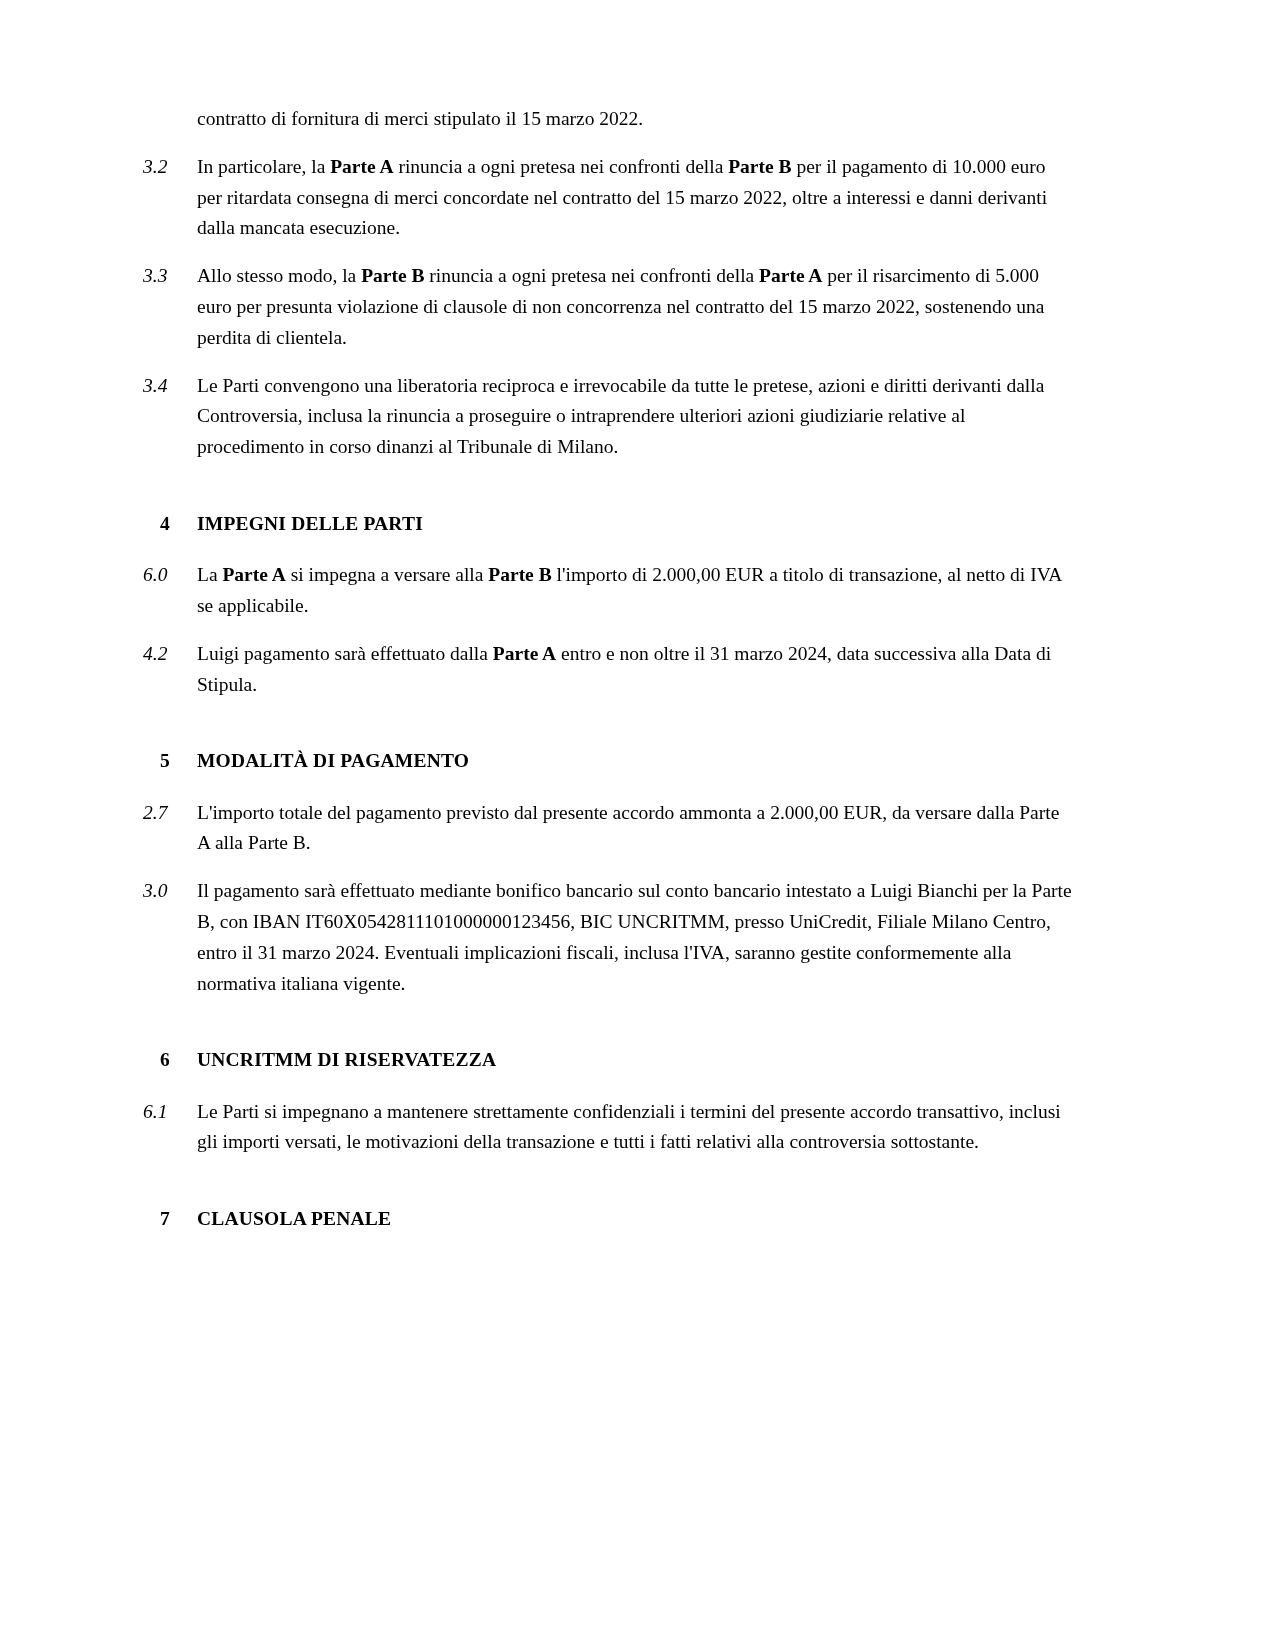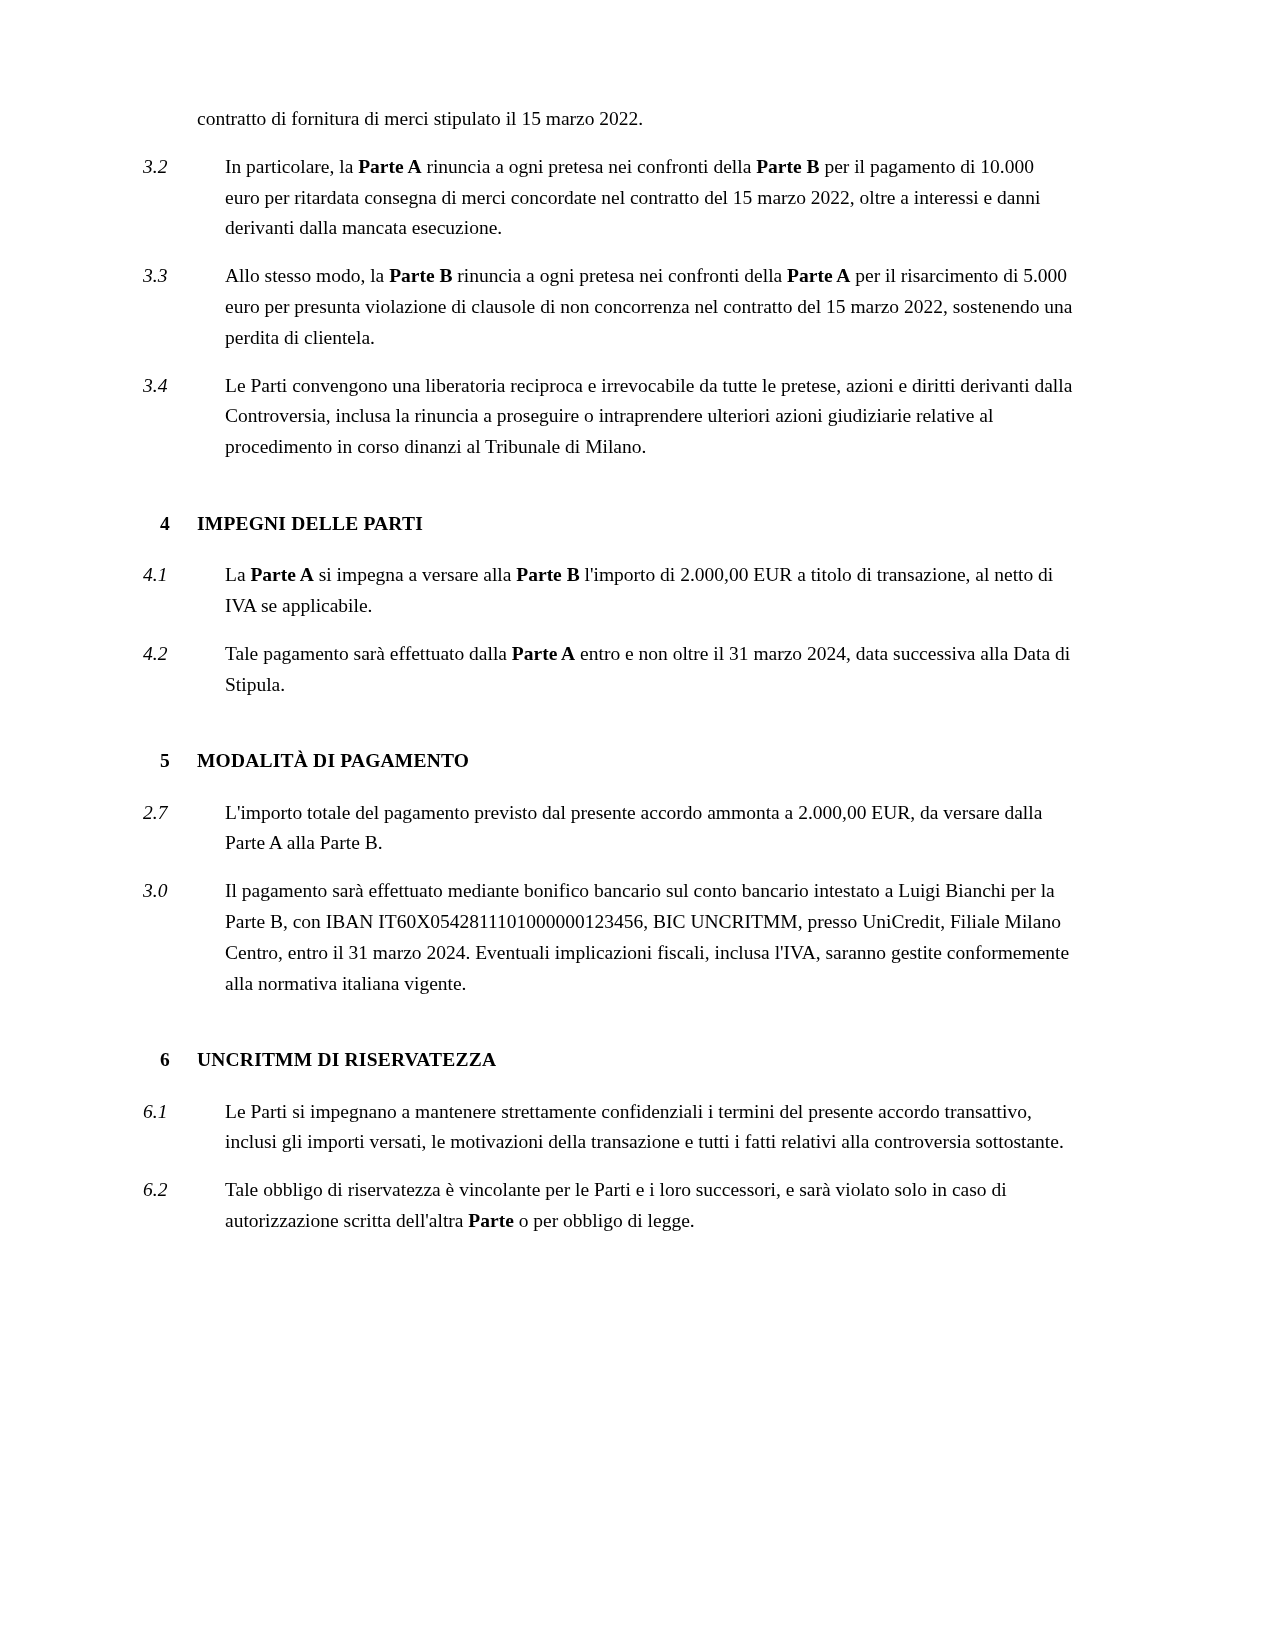--- a/index.html
+++ b/index.html
@@ -36,21 +36,20 @@
   .clause .num {
     flex: 0 0 54px;
     text-align: left;
     padding-right: 0;
     white-space: nowrap;
     font-style: italic;
   }
   .clause .body {
     flex: 1 1 auto;
     text-align: left;
-    margin-left: 28px;
   }
   
   .cont {
     margin-left: 54px;
     font-size: 19.5px;
     line-height: 1.58;
     margin-bottom: 17px;
   }
   
   .heading {
@@ -90,26 +89,26 @@
       </div>
       <div class="clause">
         <div class="num">3.4</div>
         <div class="body"><span>Le Parti convengono una liberatoria reciproca e irrevocabile da tutte le pretese, azioni e diritti derivanti dalla Controversia, inclusa la rinuncia a proseguire o intraprendere ulteriori azioni giudiziarie relative al procedimento in corso dinanzi al Tribunale di Milano.</span></div>
       </div>
       <div class="heading">
         <div class="hnum">4</div>
         <div class="htitle">IMPEGNI DELLE PARTI</div>
       </div>
       <div class="clause">
-        <div class="num">4.1</div>
+        <div class="num">6.0</div>
         <div class="body"><span>La </span><b>Parte A</b><span> si impegna a versare alla </span><b>Parte B</b><span> l'importo di 2.000,00 EUR a titolo di transazione, al netto di IVA se applicabile.</span></div>
       </div>
       <div class="clause">
         <div class="num">4.2</div>
-        <div class="body"><span>Tale pagamento sarà effettuato dalla </span><b>Parte A</b><span> entro e non oltre il 31 marzo 2024, data successiva alla Data di Stipula.</span></div>
+        <div class="body"><span>Luigi pagamento sarà effettuato dalla </span><b>Parte A</b><span> entro e non oltre il 31 marzo 2024, data successiva alla Data di Stipula.</span></div>
       </div>
       <div class="heading">
         <div class="hnum">5</div>
         <div class="htitle">MODALITÀ DI PAGAMENTO</div>
       </div>
       <div class="clause">
         <div class="num">2.7</div>
         <div class="body"><span>L'importo totale del pagamento previsto dal presente accordo ammonta a 2.000,00 EUR, da versare dalla Parte A alla Parte B.</span></div>
       </div>
       <div class="clause">
@@ -117,22 +116,18 @@
         <div class="body"><span>Il pagamento sarà effettuato mediante bonifico bancario sul conto bancario intestato a Luigi Bianchi per la Parte B, con IBAN IT60X0542811101000000123456, BIC UNCRITMM, presso UniCredit, Filiale Milano Centro, entro il 31 marzo 2024. Eventuali implicazioni fiscali, inclusa l'IVA, saranno gestite conformemente alla normativa italiana vigente.</span></div>
       </div>
       <div class="heading">
         <div class="hnum">6</div>
         <div class="htitle">UNCRITMM DI RISERVATEZZA</div>
       </div>
       <div class="clause">
         <div class="num">6.1</div>
         <div class="body"><span>Le Parti si impegnano a mantenere strettamente confidenziali i termini del presente accordo transattivo, inclusi gli importi versati, le motivazioni della transazione e tutti i fatti relativi alla controversia sottostante.</span></div>
       </div>
-      <div class="clause">
-        <div class="num">6.2</div>
-        <div class="body"><span>Tale obbligo di riservatezza è vincolante per le Parti e i loro successori, e sarà violato solo in caso di autorizzazione scritta dell'altra </span><b>Parte</b><span> o per obbligo di legge.</span></div>
-      </div>
       <div class="heading">
         <div class="hnum">7</div>
         <div class="htitle">CLAUSOLA PENALE</div>
       </div>
     </div>
 </div>
 
 </body></html>

